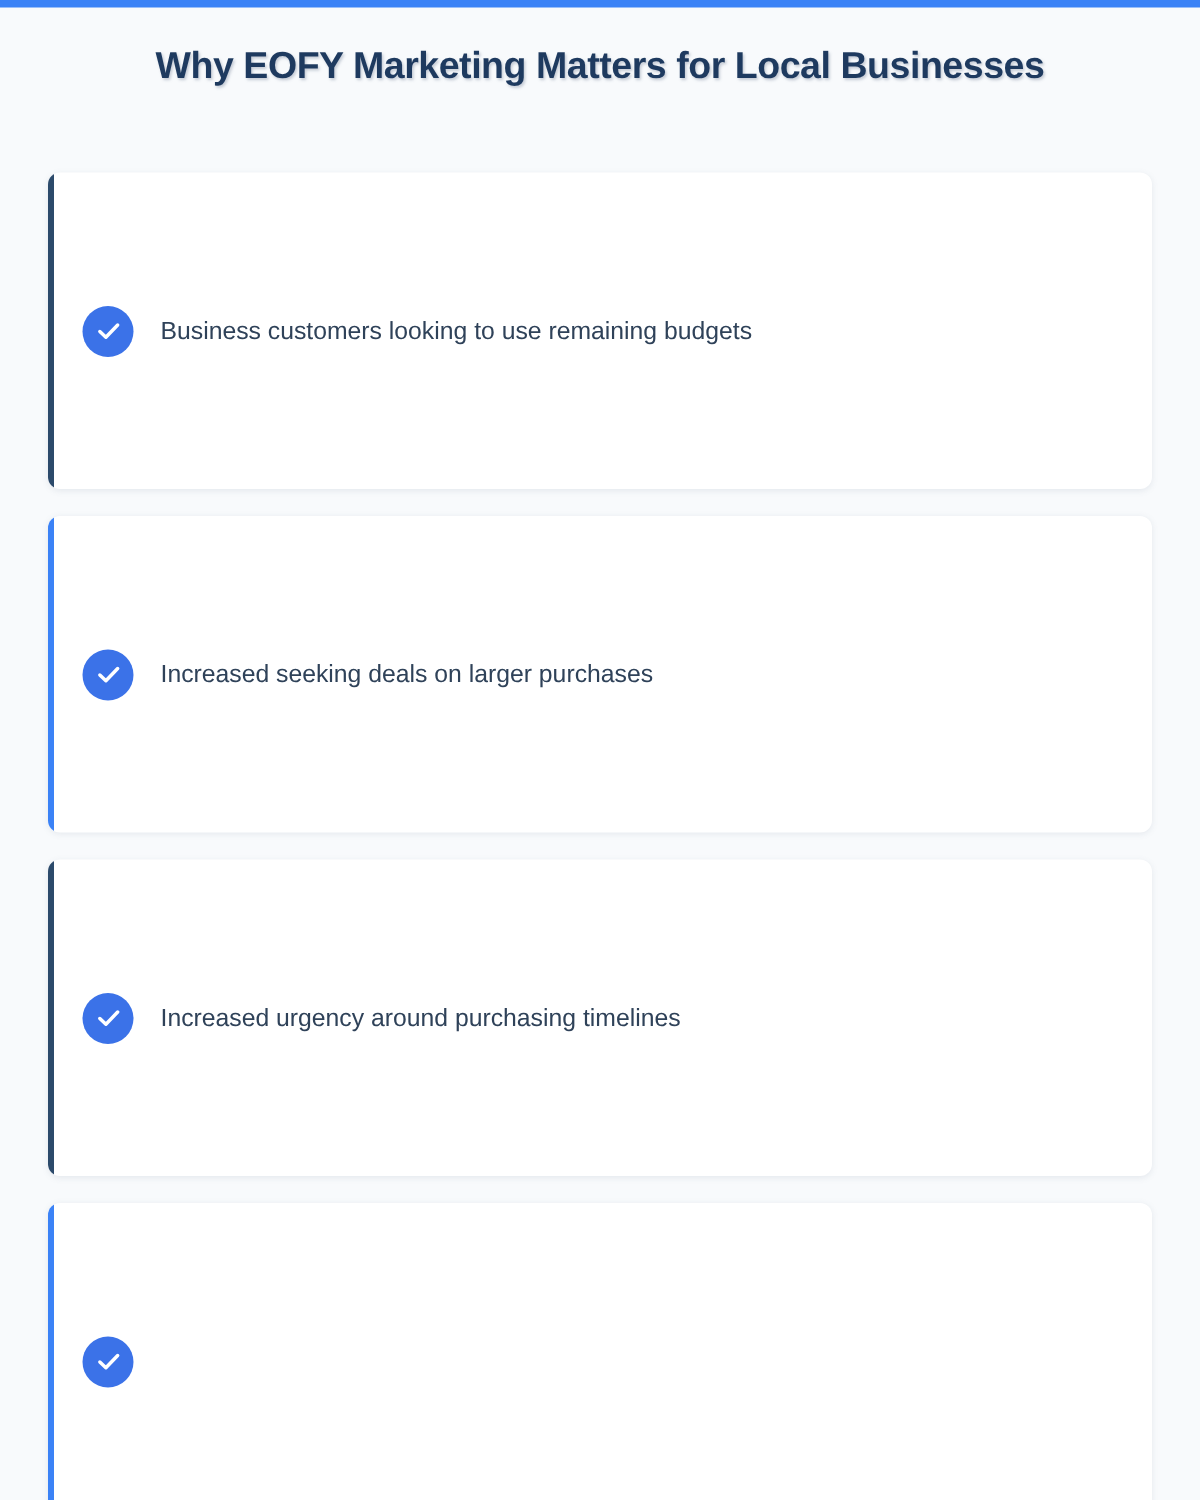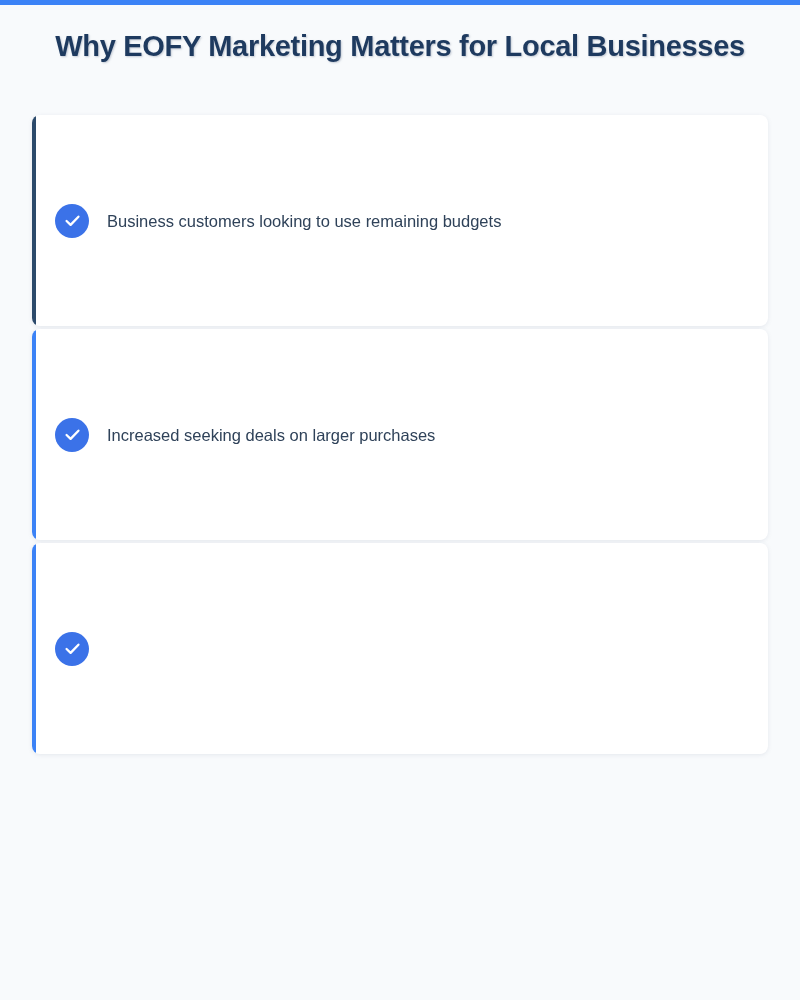--- a/index.html
+++ b/index.html
@@ -23,21 +23,21 @@
     height: 5px;
     background: #3b82f6;
   }
 
   #page-title {
     position: absolute;
     top: 30px;
     left: 0;
     width: 800px;
     text-align: center;
-    font-size: 29px;
+    font-size: 25px;
     font-weight: bold;
     color: #1e3a5f;
     letter-spacing: -0.3px;
     text-shadow: 1px 1px 2px rgba(100,116,139,0.35);
     white-space: nowrap;
   }
 
   #cards-container {
     position: absolute;
     top: 115px;
@@ -45,21 +45,21 @@
     width: 736px;
   }
 
   .benefit-card {
     position: relative;
     width: 736px;
     height: 211px;
     background: #ffffff;
     border-radius: 8px;
     box-shadow: 0 1px 4px rgba(100,116,139,0.13);
-    margin-bottom: 3px;
+    margin-bottom: 18px;
     display: flex;
     align-items: center;
     box-sizing: border-box;
     overflow: hidden;
   }
 
   .benefit-card .accent-stripe {
     position: absolute;
     left: 0;
     top: 0;
@@ -123,20 +123,29 @@
   <div class="benefit-card accent-blue">
     <span class="accent-stripe"></span>
     <span class="check-badge">
       <svg viewBox="0 0 24 24" aria-hidden="true">
         <path d="M4.5 12.6 L9.6 17.5 L19.5 7.2" fill="none" stroke="#ffffff" stroke-width="2.9" stroke-linecap="round" stroke-linejoin="round"></path>
       </svg>
     </span>
     <span class="benefit-text">Increased seeking deals on larger purchases</span>
   </div>
 
+  <div class="benefit-card accent-dark">
+    <span class="accent-stripe"></span>
+    <span class="check-badge">
+      <svg viewBox="0 0 24 24" aria-hidden="true">
+        <path d="M4.5 12.6 L9.6 17.5 L19.5 7.2" fill="none" stroke="#ffffff" stroke-width="2.9" stroke-linecap="round" stroke-linejoin="round"></path>
+      </svg>
+    </span>
+    <span class="benefit-text">Increased urgency around purchasing timelines</span>
+  </div>
 
   <div class="benefit-card accent-blue">
     <span class="accent-stripe"></span>
     <span class="check-badge">
       <svg viewBox="0 0 24 24" aria-hidden="true">
         <path d="M4.5 12.6 L9.6 17.5 L19.5 7.2" fill="none" stroke="#ffffff" stroke-width="2.9" stroke-linecap="round" stroke-linejoin="round"></path>
       </svg>
     </span>
   </div>
 

